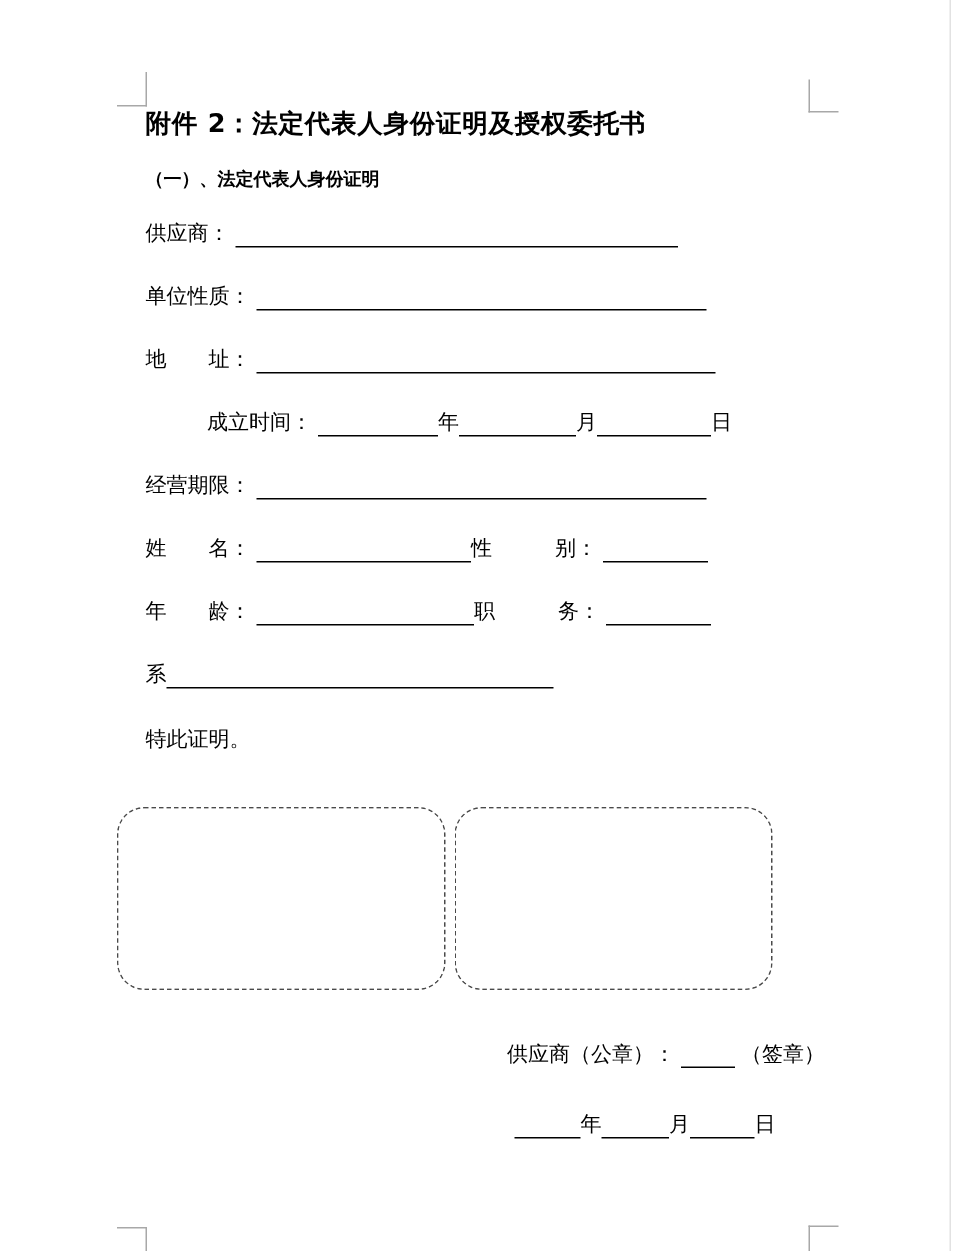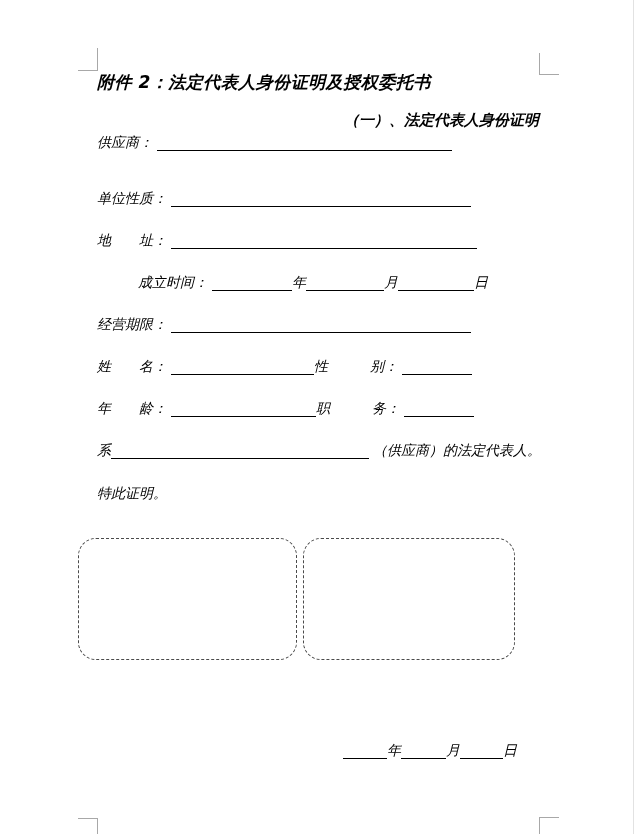--- a/index.html
+++ b/index.html
@@ -4,21 +4,20 @@
 <style>
   html, body { margin: 0; padding: 0; background: #ffffff; }
   .page {
     position: relative;
     width: 637px;
     height: 834px;
     background: #ffffff;
     font-family: "DejaVu Sans", "Liberation Sans", sans-serif;
     color: #000000;
     overflow: hidden;
-    font-style: italic;
   }
   .page-edge {
     position: absolute;
     top: 0; bottom: 0;
     right: 3px;
     width: 1px;
     background: #e2e2e2;
   }
   
   .crop { position: absolute; }
@@ -36,22 +35,22 @@
     left: 97px; top: 71px;
     font-size: 17px;
     font-weight: bold;
     letter-spacing: 0.5px;
     white-space: nowrap;
   }
   .section-heading {
     position: absolute;
     left: 97px; top: 111px;
     width: 442px;
-    text-align: right;
-    font-size: 15px;
+    text-align: left;
+    font-size: 12px;
     font-weight: bold;
     white-space: nowrap;
   }
   .row {
     position: absolute;
     left: 97px;
     height: 18px;
     display: flex;
     align-items: flex-end;
     font-size: 14px;
@@ -73,21 +72,21 @@
   .w76  { width: 76px; }
   .w143 { width: 143px; }
   .w145 { width: 145px; }
   .w70  { width: 70px; }
   .w258 { width: 258px; }
   .w36  { width: 36px; }
   .w44  { width: 44px; }
   .w45  { width: 45px; }
   .w43  { width: 43px; }
 
-  .r1 { top: 133px; }
+  .r1 { top: 147px; }
   .r2 { top: 189px; }
   .r3 { top: 231px; }
   .r4 { top: 273px; margin-left: 41px; }
   .r5 { top: 315px; }
   .r6 { top: 357px; }
   .r7 { top: 399px; justify-content: flex-end; }
   .r8 { top: 441px; }
   .r9 { top: 484px; text-align: right; }
 
   .stamp-box {
@@ -158,30 +157,34 @@
   <div class="row r7">
     <span class="lbl">年　　龄：</span>
     <span class="blank w145 gap4"></span>
     <span class="lbl">职　　　务：</span>
     <span class="blank w70 gap4"></span>
   </div>
 
   <div class="row r8">
     <span class="lbl">系</span>
     <span class="blank w258"></span>
-    <span class="lbl gap4">（供应商）的法定代表人。</span>
   </div>
 
   <div class="row r9">
     <span class="lbl">特此证明。</span>
   </div>
 
   <div class="stamp-box left"></div>
   <div class="stamp-box right"></div>
 
+  <div class="row sig-row">
+    <span class="lbl">供应商（公章）：</span>
+    <span class="blank w36 gap4"></span>
+    <span class="lbl gap4">（签章）</span>
+  </div>
 
   <div class="row date-row">
     <span class="blank w44"></span>
     <span class="lbl">年</span>
     <span class="blank w45"></span>
     <span class="lbl">月</span>
     <span class="blank w43"></span>
     <span class="lbl">日</span>
   </div>
 </div>

